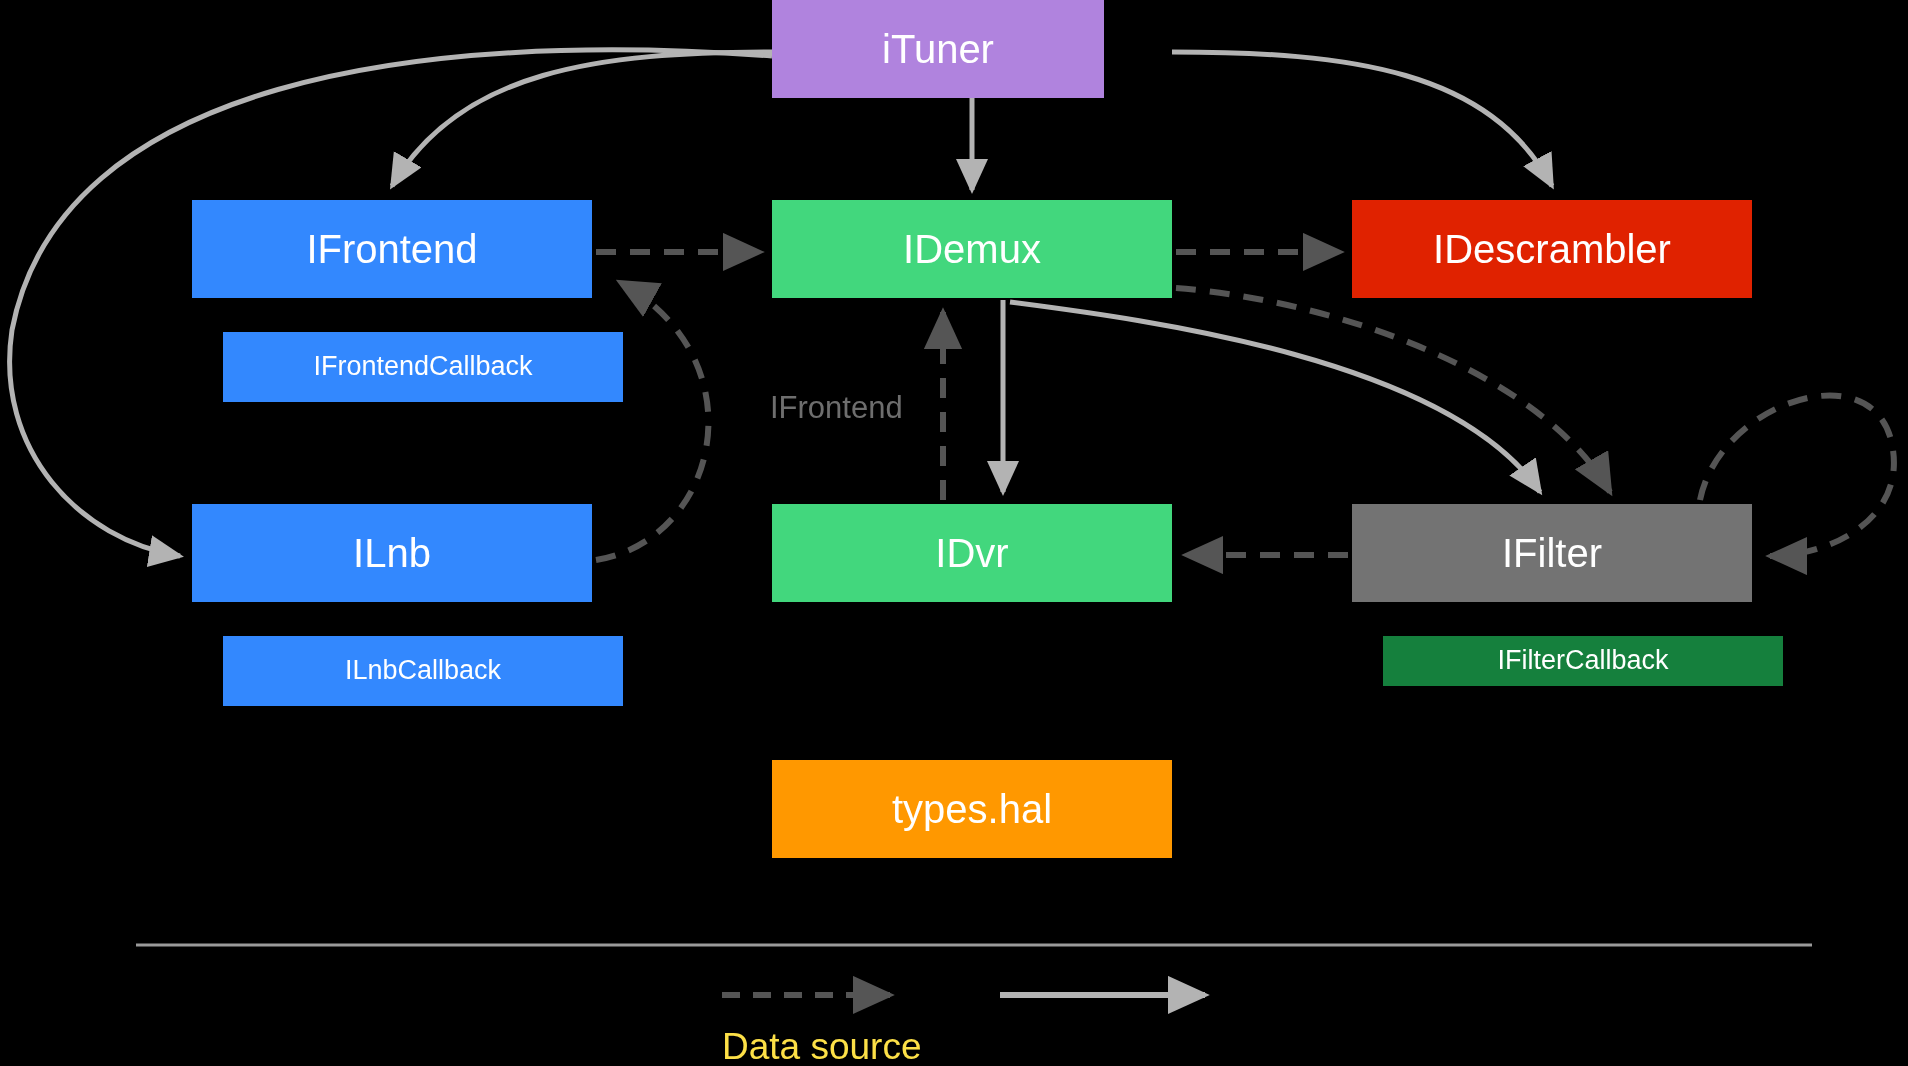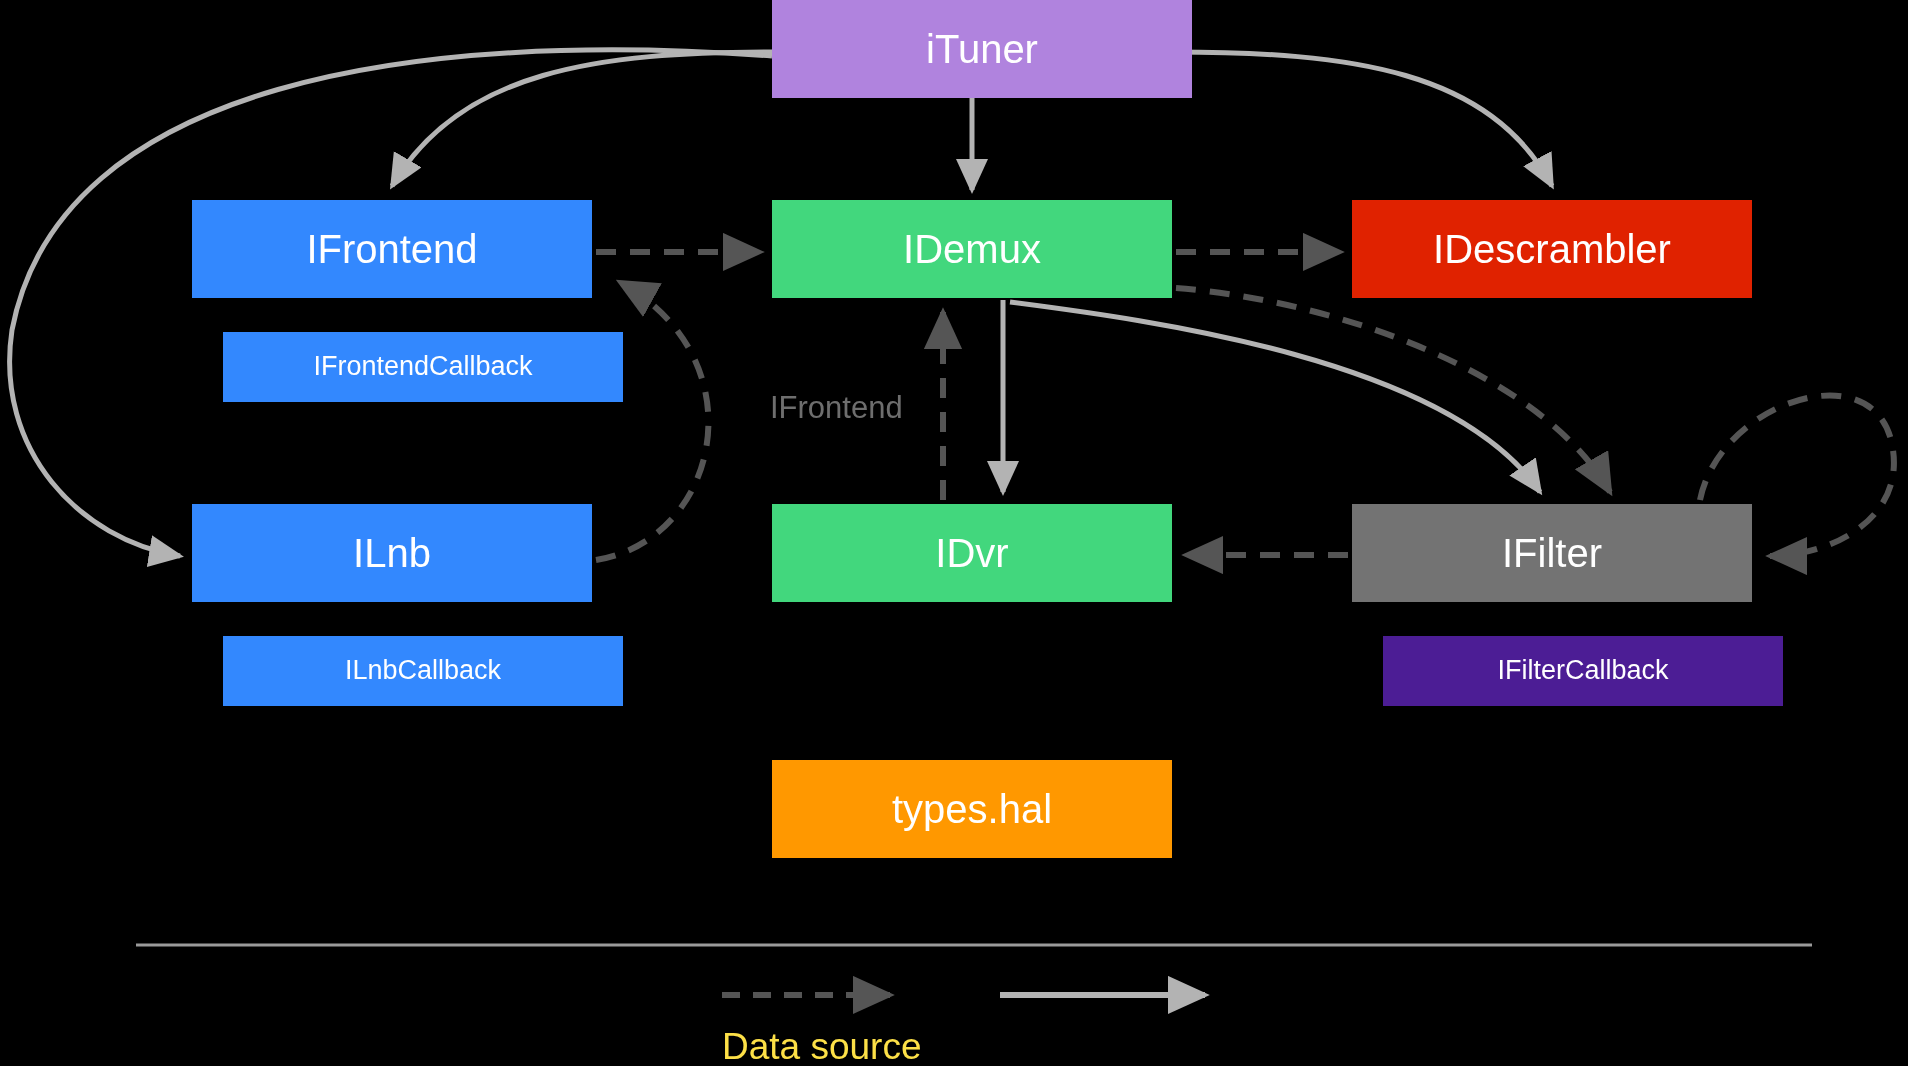--- a/index.html
+++ b/index.html
@@ -97,21 +97,21 @@
 
     <path d="M 1700,500 C 1720,400 1880,350 1893,450 C 1903,520 1830,556 1770,556" fill="none" stroke="#555555" stroke-width="6" stroke-dasharray="20 14" marker-end="url(#ah-dash)"></path>
 
     <line x1="136" y1="945" x2="1812" y2="945" stroke="#9a9a9a" stroke-width="3"></line>
 
     <path d="M 722,995 L 890,995" fill="none" stroke="#555555" stroke-width="6" stroke-dasharray="18 13" marker-end="url(#ah-dash)"></path>
 
     <path d="M 1000,995 L 1205,995" fill="none" stroke="#b3b3b3" stroke-width="6" marker-end="url(#ah-solid)"></path>
   </svg>
 
-  <div class="node iface" style="left:772px; top:0px; width:420px; height:98px; background:#b083de;">
+  <div class="node iface" style="left:772px; top:0px; width:332px; height:98px; background:#b083de;">
     <span>iTuner</span>
   </div>
 
   <div class="node iface" style="left:192px; top:200px; width:400px; height:98px; background:#3388fe;">
     <span>IFrontend</span>
   </div>
 
   <div class="node cb" style="left:192px; top:332px; width:400px; height:70px; background:#3388fe;">
     <span>IFrontendCallback</span>
   </div>
@@ -134,21 +134,21 @@
 
   <div class="node iface" style="left:772px; top:504px; width:400px; height:98px; background:#42d77d;">
     <span>IDvr</span>
   </div>
 
 
   <div class="node iface" style="left:1352px; top:504px; width:400px; height:98px; background:#737373;">
     <span>IFilter</span>
   </div>
 
-  <div class="node cb" style="left:1352px; top:636px; width:400px; height:70px; background:#4c1d95;">
+  <div class="node cb" style="left:1352px; top:636px; width:400px; height:50px; background:#15803d;">
     <span>IFilterCallback</span>
   </div>
 
   <div class="node types" style="left:772px; top:760px; width:400px; height:98px; background:#ff9800;">
     <span>types.hal</span>
   </div>
 
   <div class="lbl-playback" style="left:770px; top:390px;">IFrontend</div>
 
   <div class="legend-label" style="left:722px; top:1026px;">Data source</div>

